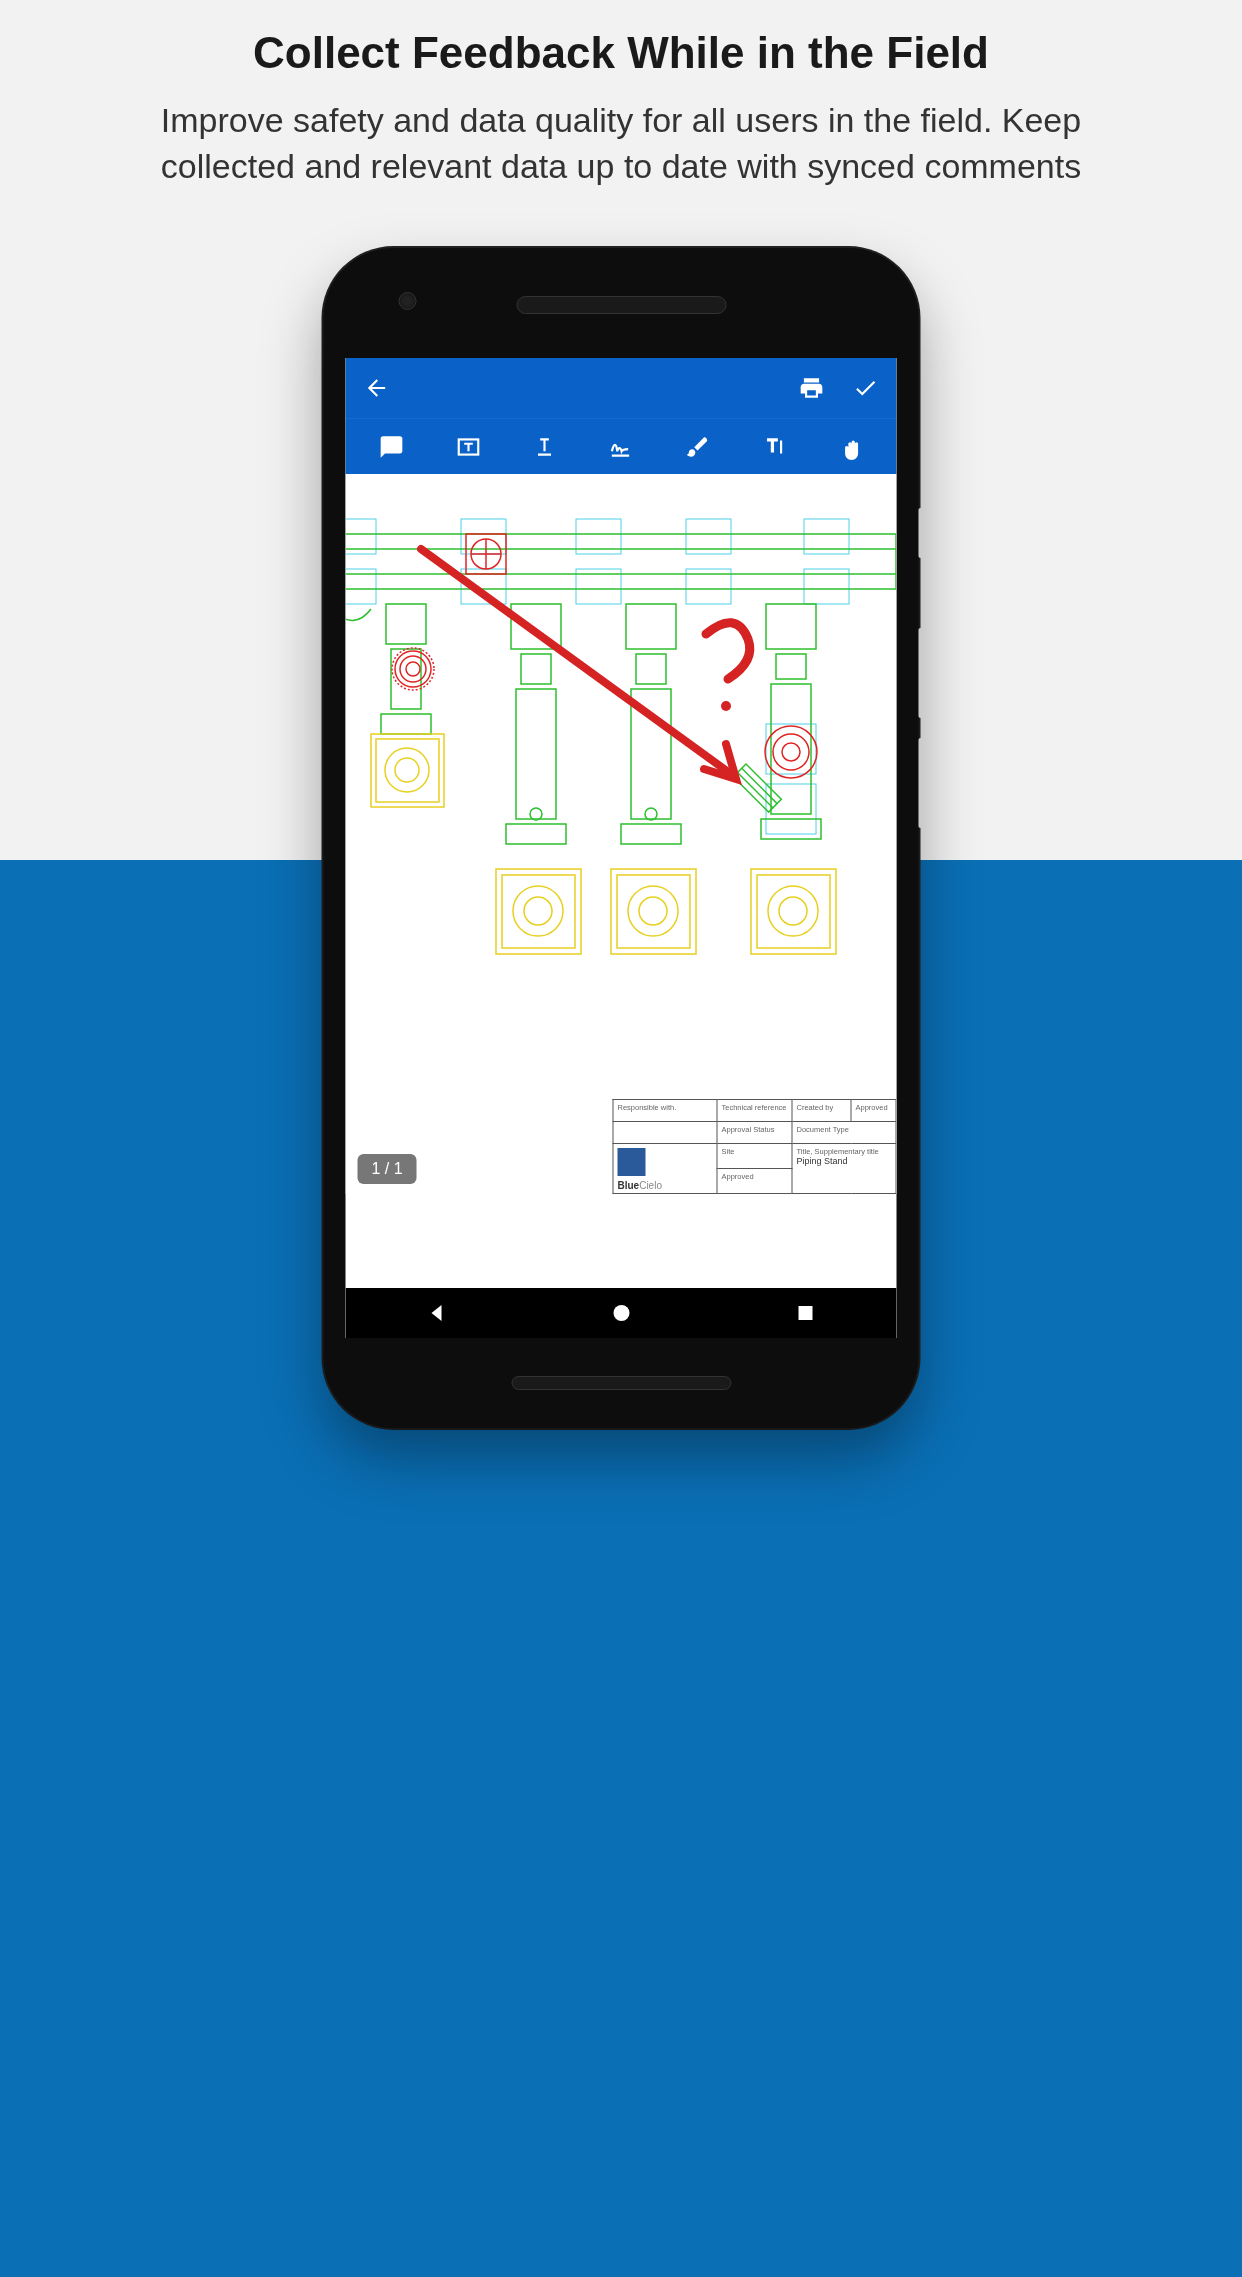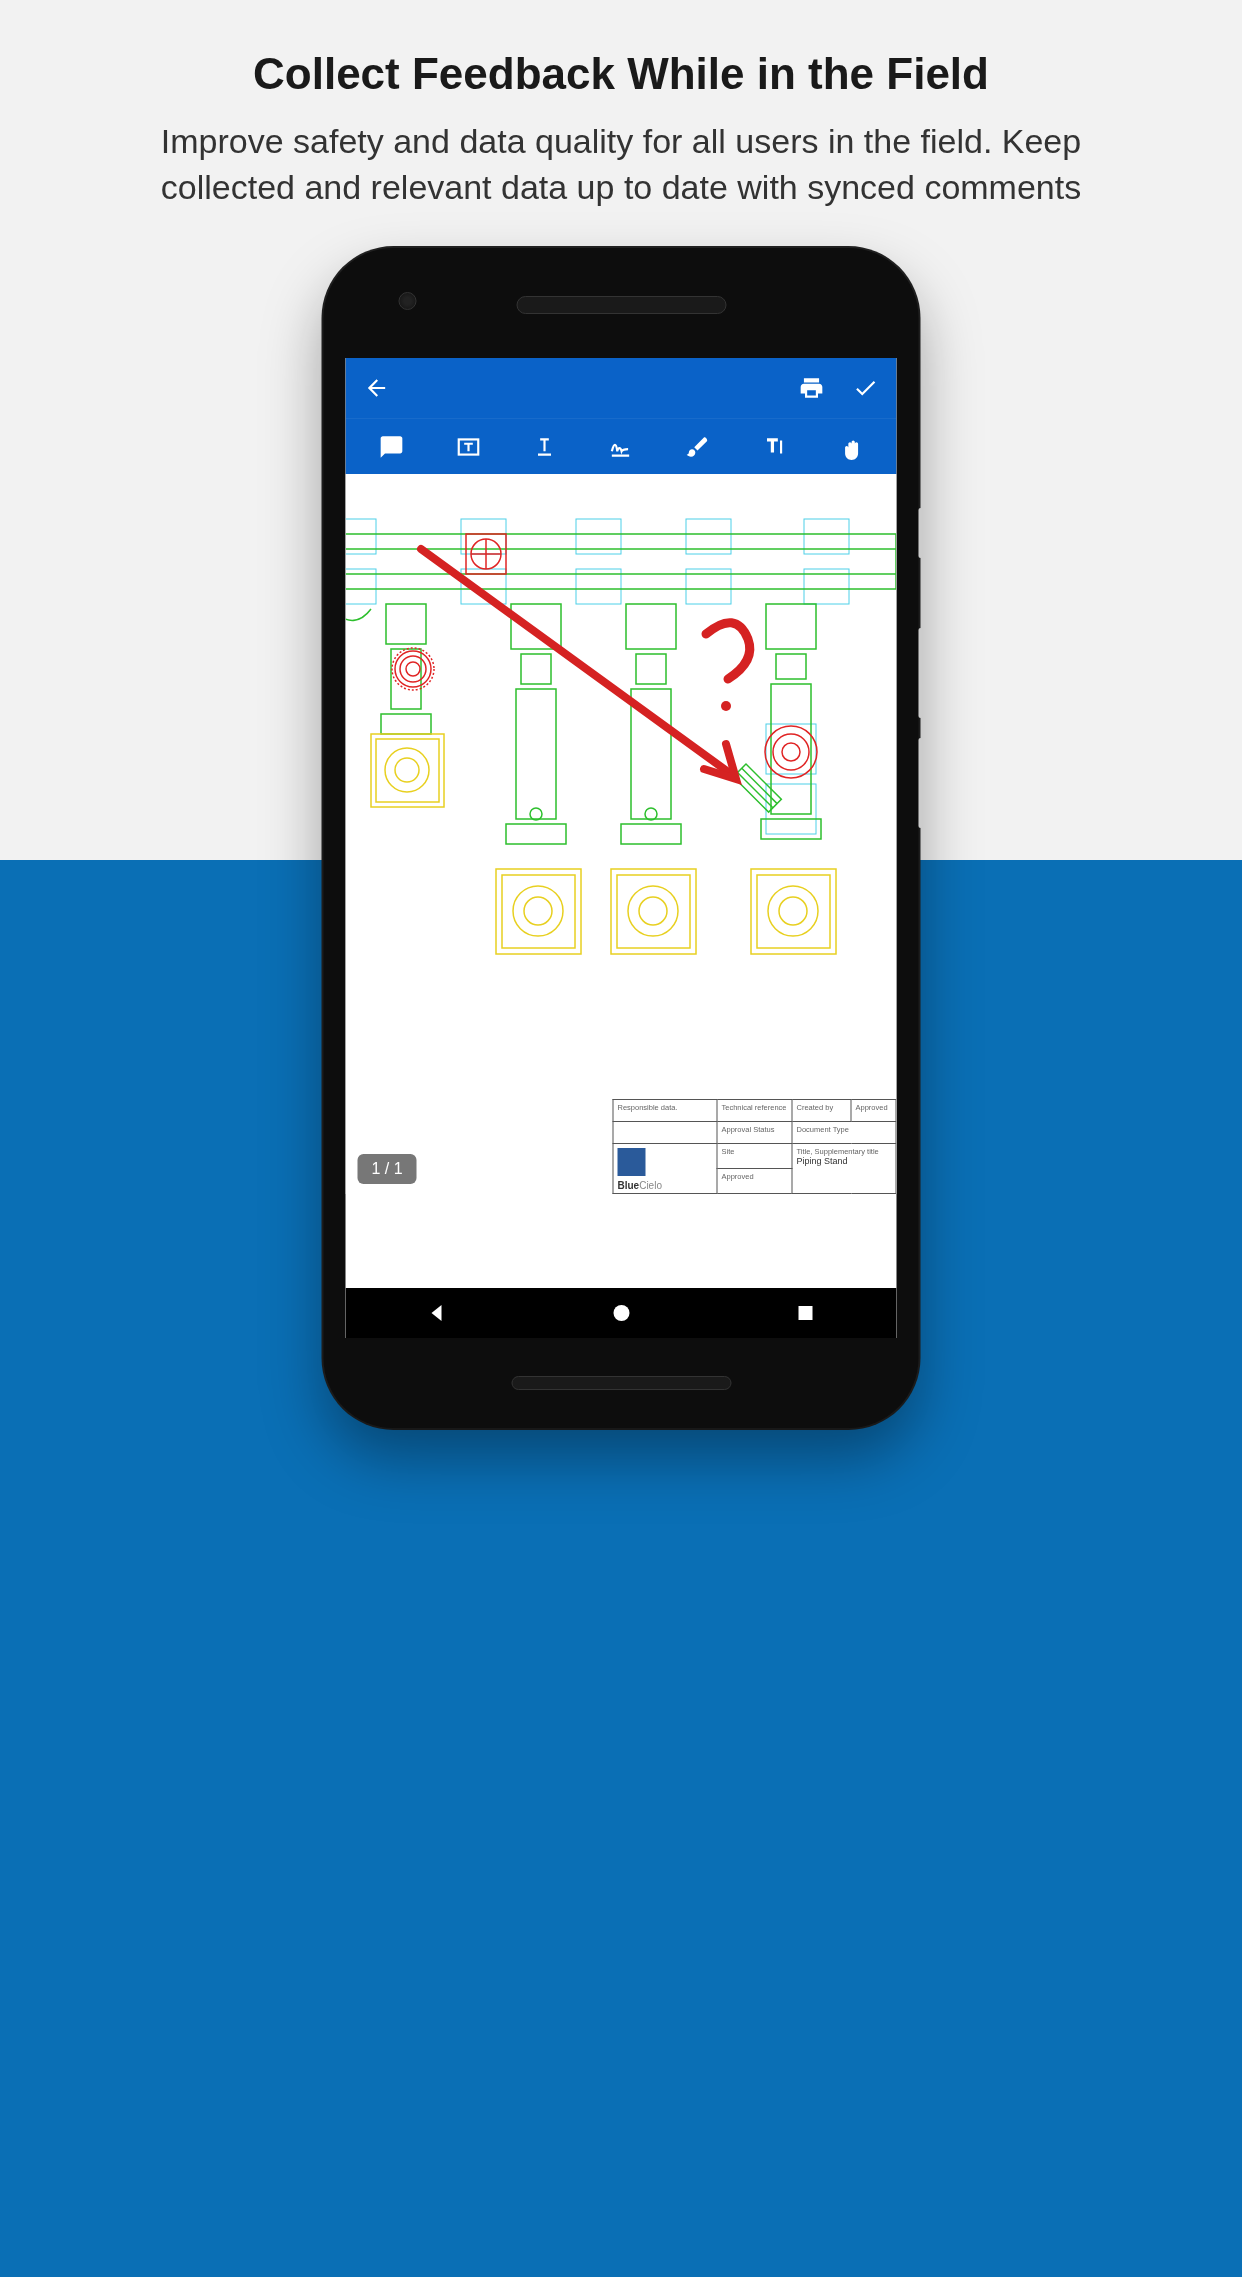--- a/index.html
+++ b/index.html
@@ -17,21 +17,21 @@
   left: 0;
   right: 0;
   bottom: 0;
   background: #0a6fb5;
 }
 .headline {
   text-align: center;
   font-size: 44px;
   font-weight: 700;
   color: #1a1a1a;
-  padding-top: 49px;
+  padding-top: 28px;
 }
 .subhead {
   text-align: center;
   font-size: 34px;
   color: #333;
   line-height: 1.35;
   padding: 20px 90px 0;
 }
 .phone {
   position: absolute;
@@ -345,21 +345,21 @@
           <path d="M360 160 q30 -25 42 5 q8 22 -20 40"></path>
           <circle cx="380" cy="232" r="5" fill="#d52222" stroke="none"></circle>
         </g>
       </svg>
 
       <div class="page-counter">1 / 1</div>
 
       <table class="title-block" style="bottom:0;">
         <tbody>
             <tr>
-          <td style="width:75px"><span class="lbl">Responsible data.</span></td>
+          <td style="width:75px"><span class="lbl">Responsible with.</span></td>
           <td style="width:75px"><span class="lbl">Technical reference</span></td>
           <td style="width:59px"><span class="lbl">Created by</span></td>
           <td style="width:45px"><span class="lbl">Approved</span></td>
         </tr>
         <tr>
           <td></td>
           <td><span class="lbl">Approval Status</span></td>
           <td colspan="2"><span class="lbl">Document Type</span></td>
         </tr>
         <tr>

